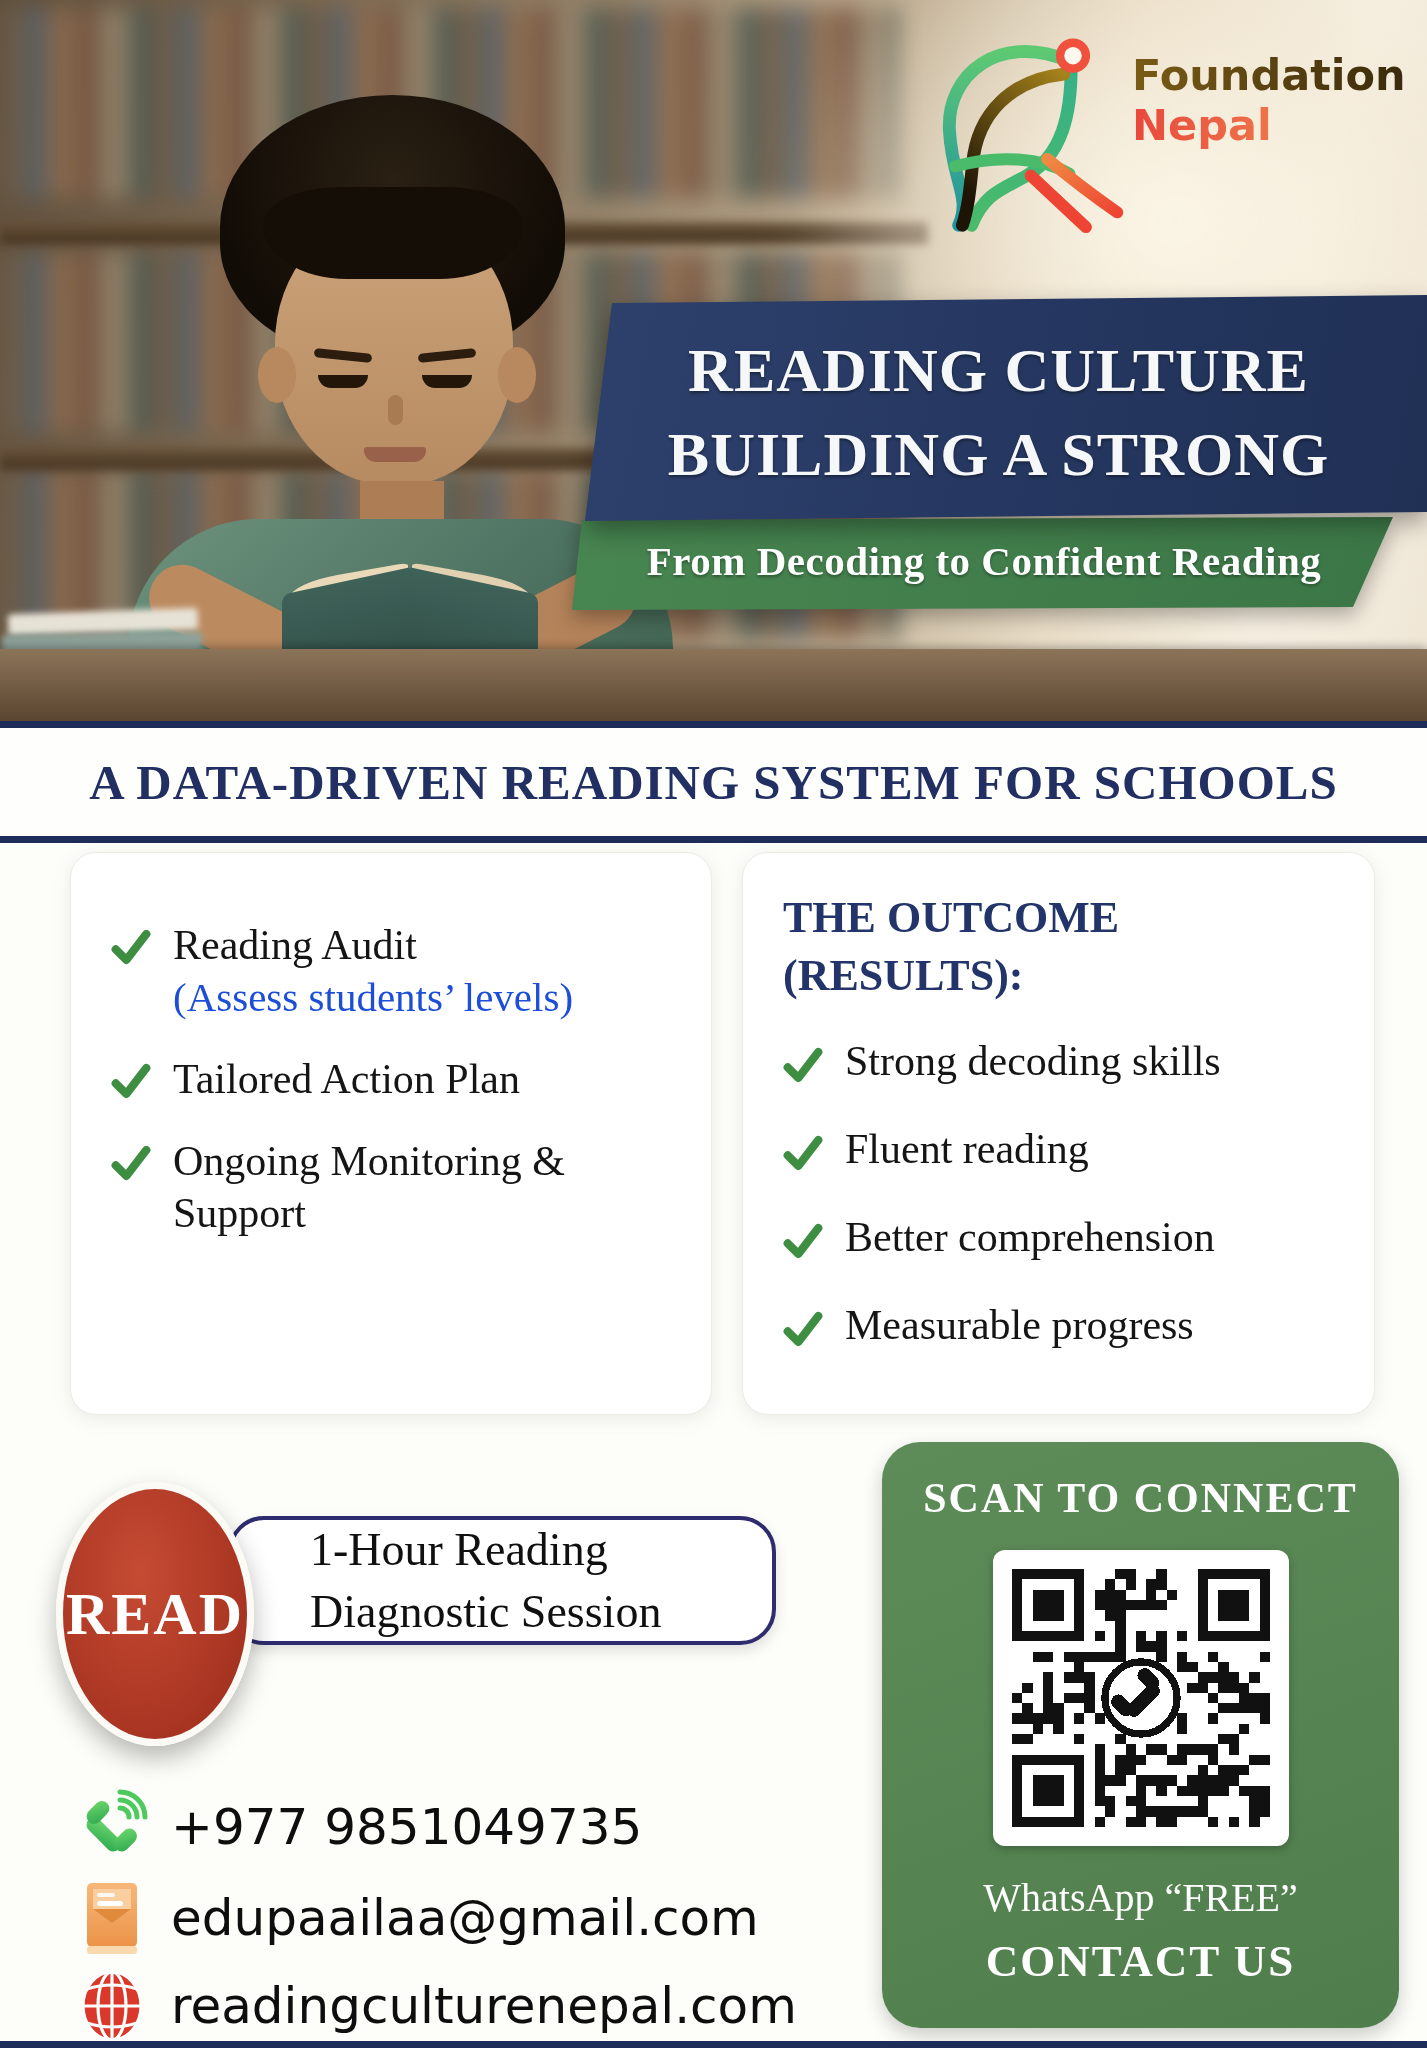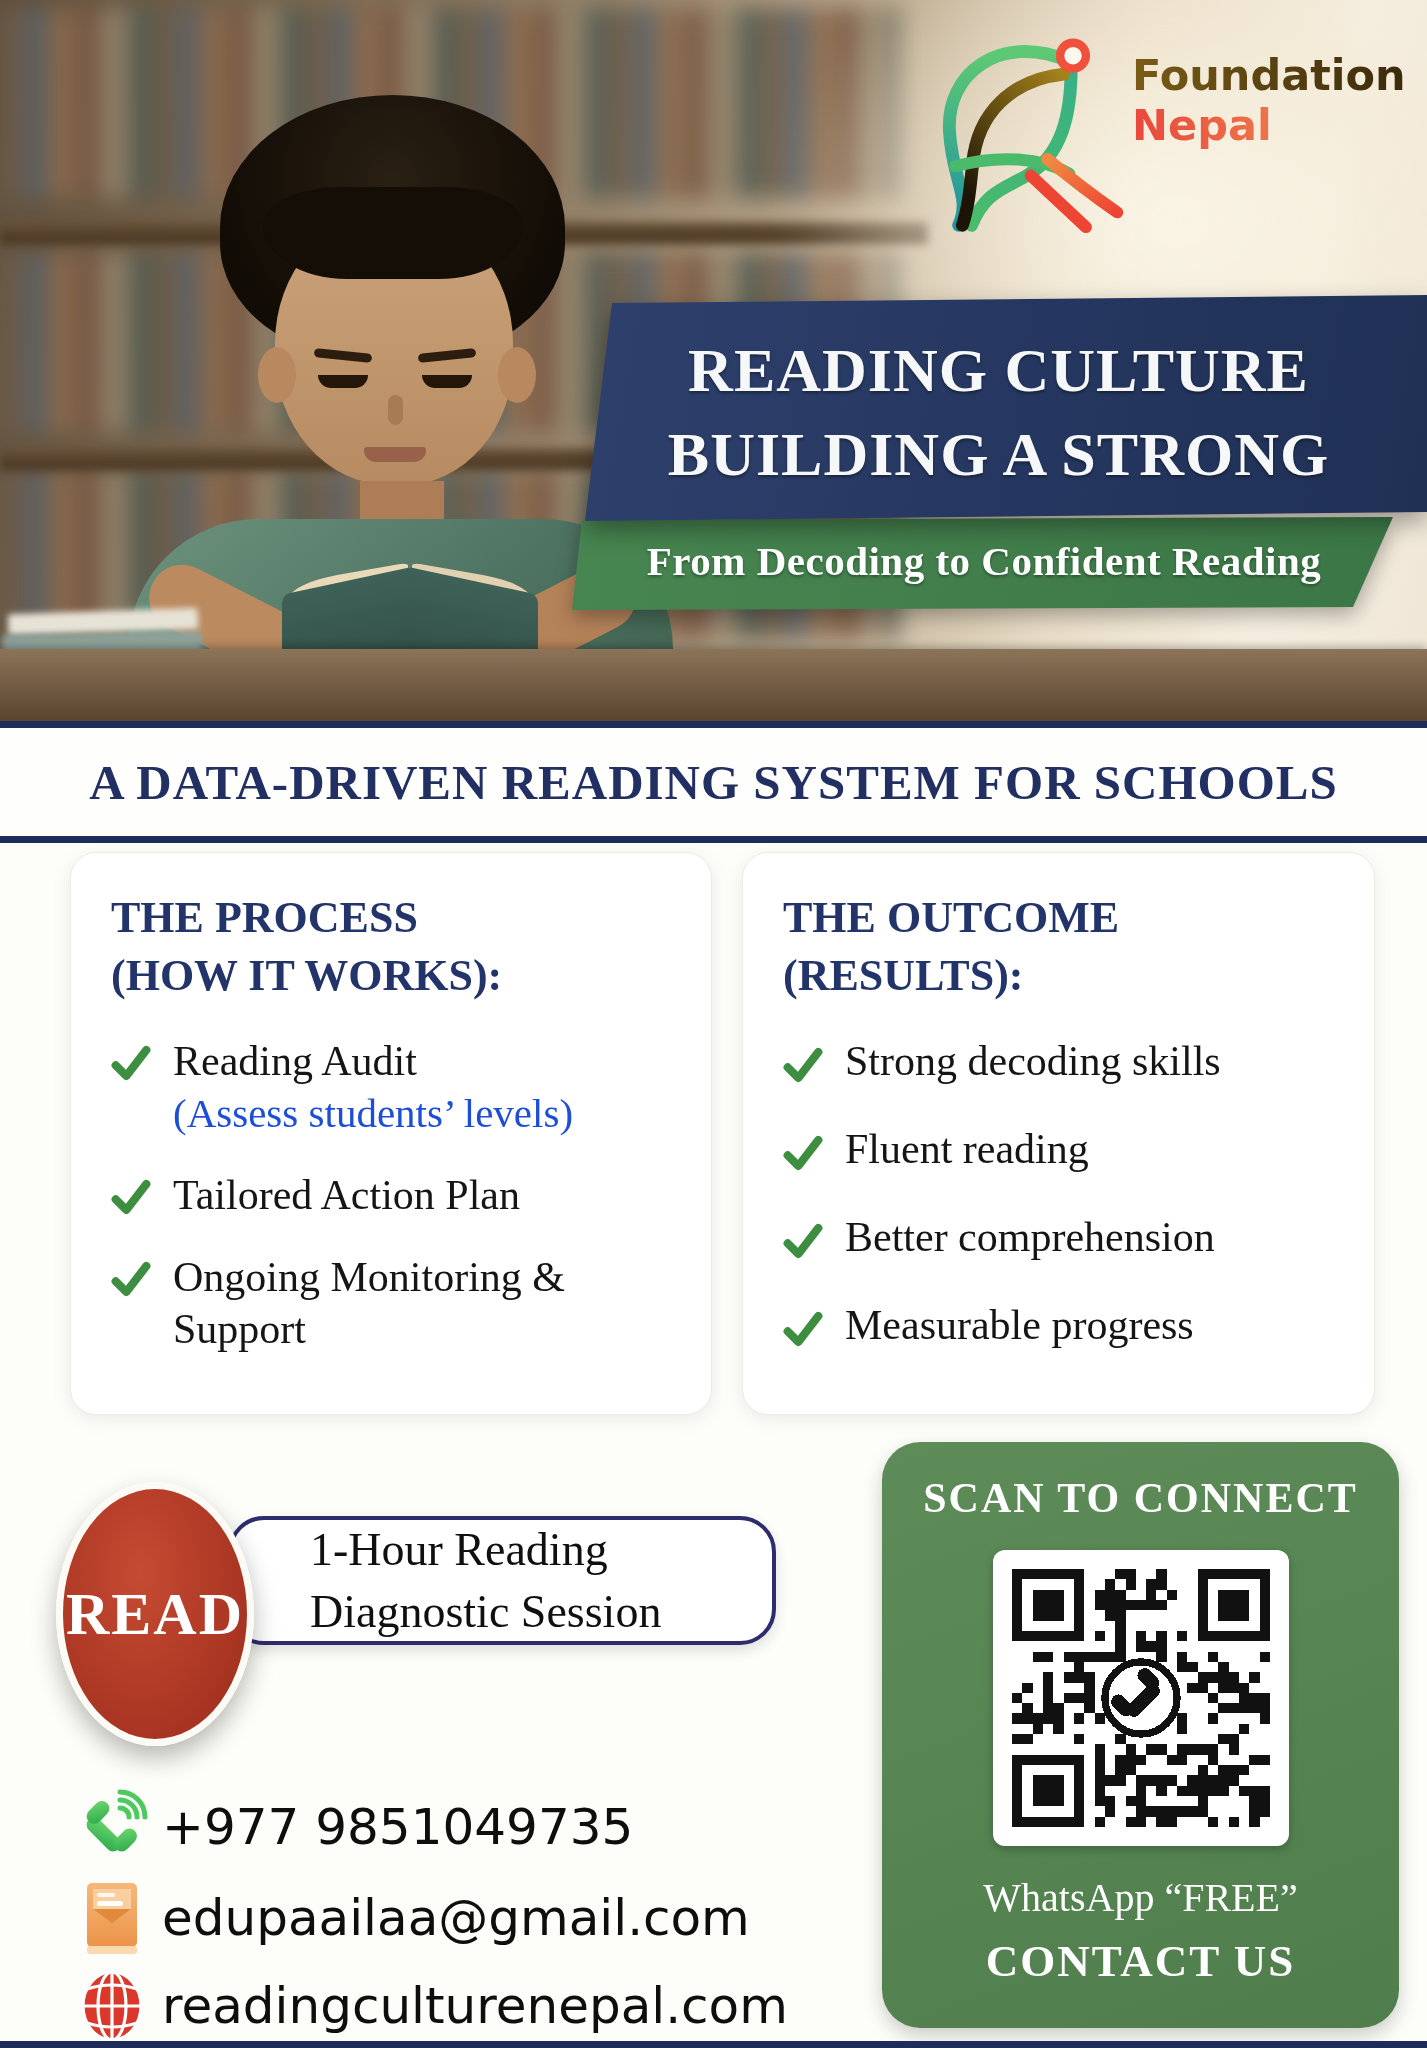--- a/index.html
+++ b/index.html
@@ -104,21 +104,21 @@
   .free-badge{position:absolute;left:56px;top:1482px;width:184px;height:250px;border-radius:50%;
       background:radial-gradient(ellipse at 42% 34%,#c64b33,#a93522 68%,#962d1b);
       border:7px solid #fbfaf5;box-shadow:0 12px 26px rgba(0,0,0,.28);
       display:flex;align-items:center;justify-content:center;z-index:5;}
   .free-badge span{color:#fff;font-size:60px;font-weight:bold;letter-spacing:2px;}
 
   
   .contact{position:absolute;left:74px;top:1788px;width:760px;font-family:"DejaVu Sans",sans-serif;}
   .crow{display:flex;align-items:center;margin-bottom:14px;}
   .cicon{flex:0 0 76px;display:flex;justify-content:center;}
-  .ctext{font-size:50px;color:#0e0e0e;margin-left:12px;white-space:nowrap;}
+  .ctext{font-size:50px;color:#0e0e0e;margin-left:21px;white-space:nowrap;}
 
   
   .scan-card{position:absolute;left:882px;top:1442px;width:517px;height:586px;border-radius:38px;
       background:linear-gradient(160deg,#5e8c59,#4f7e4c);box-shadow:0 8px 20px rgba(0,0,0,.2);
       text-align:center;padding-top:32px;box-sizing:border-box;}
   .scan-title{color:#fff;font-size:42px;font-weight:bold;letter-spacing:2px;}
   .qr-panel{margin:28px auto 0;width:296px;height:296px;background:#fff;border-radius:12px;
       box-shadow:0 3px 10px rgba(0,0,0,.25);display:flex;align-items:center;justify-content:center;}
   .qr-panel svg{width:258px;height:258px;}
   .scan-wa{color:#fff;font-size:40px;margin-top:28px;}
@@ -213,24 +213,20 @@
         <div class="lt3">Nepal</div>
       </div>
     </div>
   </div>
 
   <div class="headline-band">
     <div class="headline">A DATA-DRIVEN READING SYSTEM FOR SCHOOLS</div>
   </div>
 
   <div class="card card-process">
-    <div class="card-h">
-      <div>THE PROCESS</div>
-      <div>(HOW IT WORKS):</div>
-    </div>
     <ul class="list">
       <li>
         <svg class="chk" viewBox="0 0 34 34">
             <path d="M4 19 L13 28 L30 6" fill="none" stroke="#3e8e41" stroke-width="7" stroke-linecap="round" stroke-linejoin="round"></path>
           </svg>
         <span class="itxt"><span>Reading Audit</span><span class="note">(Assess students’ levels)</span></span>
       </li>
       <li>
         <svg class="chk" viewBox="0 0 34 34">
             <path d="M4 19 L13 28 L30 6" fill="none" stroke="#3e8e41" stroke-width="7" stroke-linecap="round" stroke-linejoin="round"></path>

